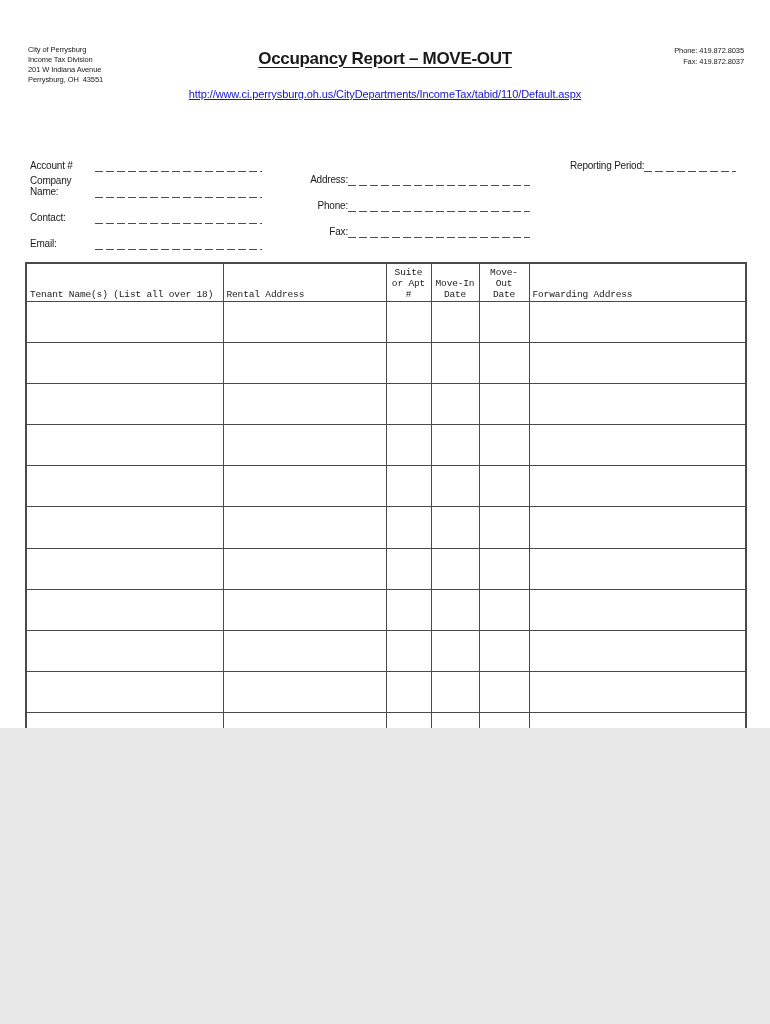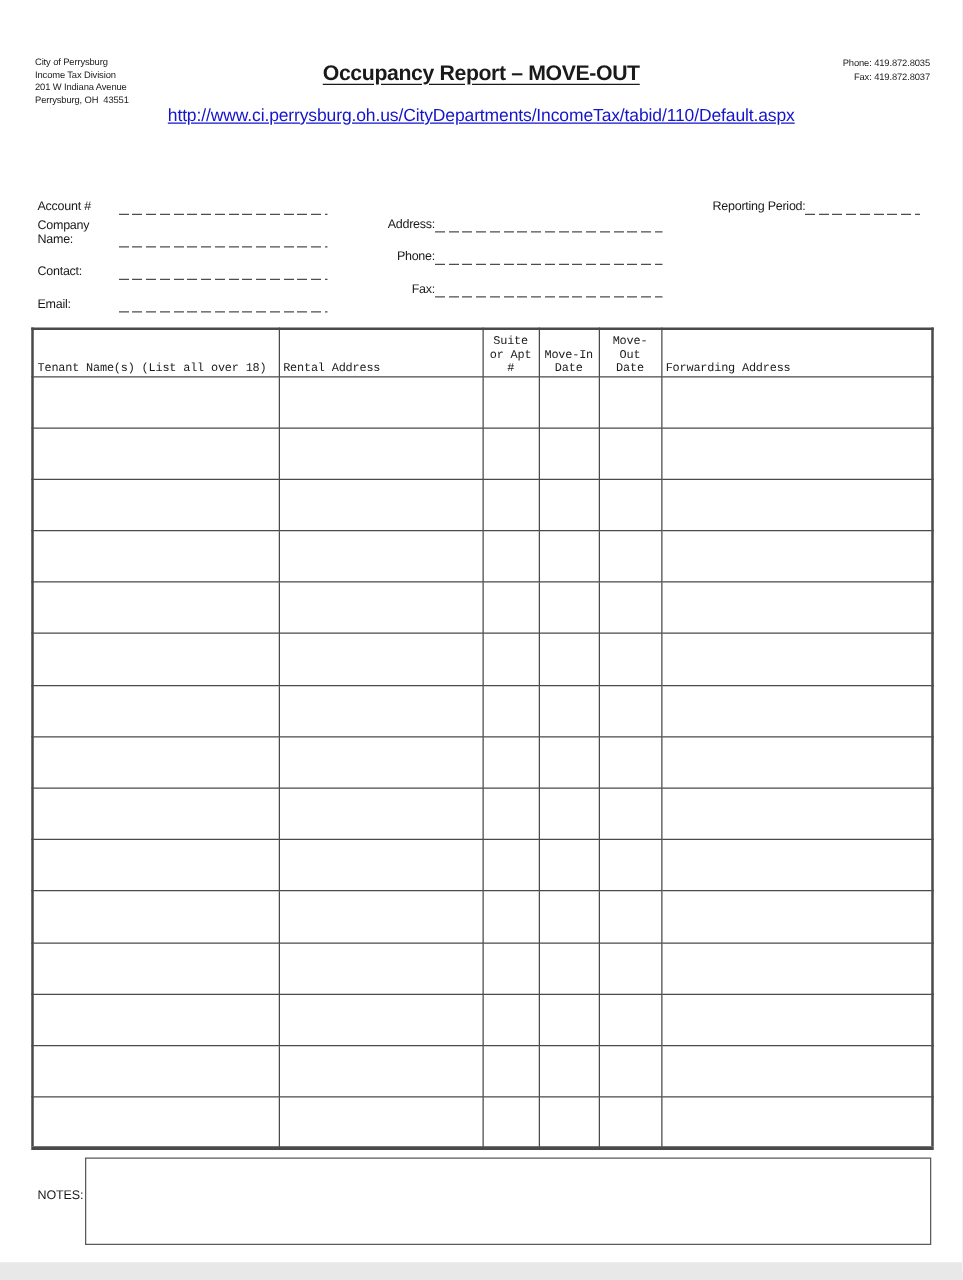--- a/index.html
+++ b/index.html
@@ -1,20 +1,20 @@
 <!DOCTYPE html>
 <html><head>
 <meta charset="utf-8">
 <style>
   * { margin: 0; padding: 0; box-sizing: border-box; }
   html, body { background: #e8e8e8; }
   .page {
     position: relative;
     width: 770px;
-    height: 1010px;
+    height: 728px;
     margin: 0 auto;
     background: #ffffff;
     font-family: "Liberation Sans", sans-serif;
     color: #1a1a1a;
     overflow: hidden;
   }
 
   
   .agency {
     position: absolute; left: 28px; top: 45px;
@@ -29,21 +29,21 @@
     display: inline-block;
     font-size: 17px; font-weight: 700; letter-spacing: -0.3px;
     text-decoration: underline;
     text-underline-offset: 3px;
   }
   .url-wrap {
     position: absolute; left: 0; right: 0; top: 84px;
     text-align: center;
   }
   .doc-url {
-    font-size: 14px; letter-spacing: -0.1px;
+    font-size: 11px; letter-spacing: -0.1px;
     color: #1414cc; text-decoration: underline; cursor: pointer; margin-top: 36px;
   }
   .contact {
     position: absolute; right: 26px; top: 45px;
     font-size: 7.5px; line-height: 11px; text-align: right;
     letter-spacing: -0.1px;
   }
 
   
   .field-group { position: absolute; }

